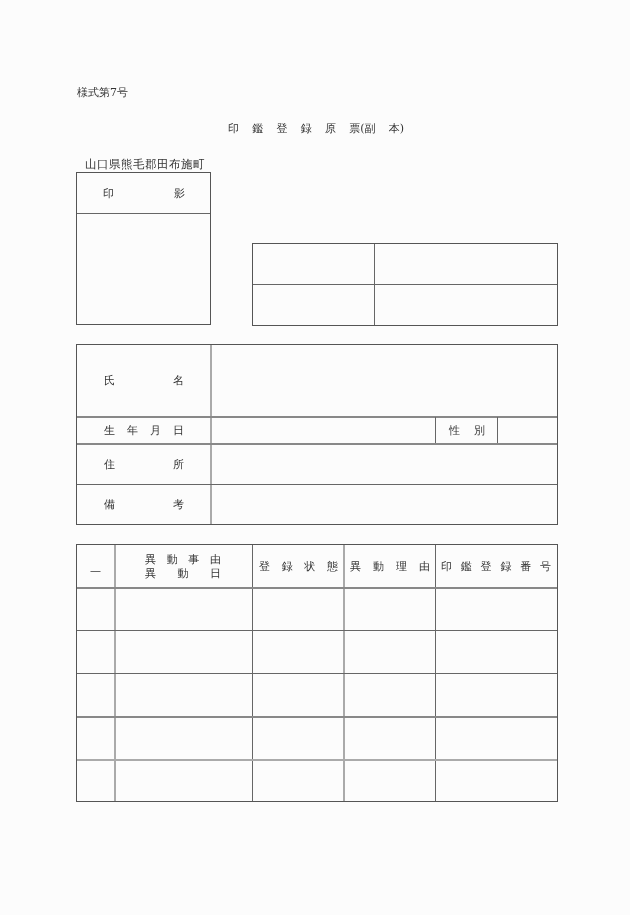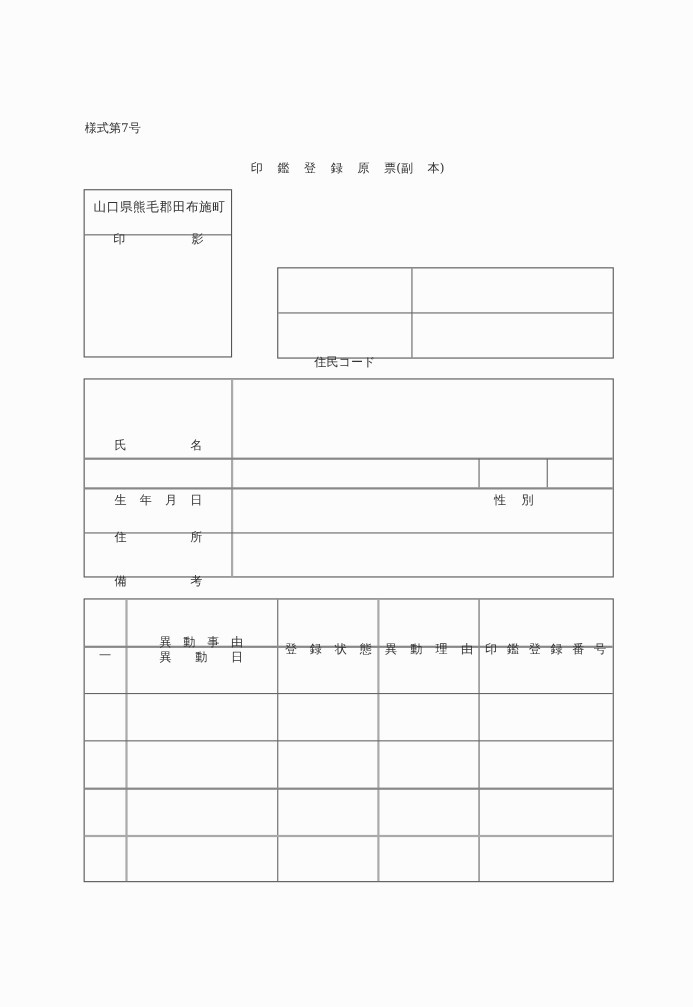--- a/index.html
+++ b/index.html
@@ -1,21 +1,21 @@
 <!DOCTYPE html>
 <html><head>
 <meta charset="utf-8">
 <style>
   html, body { margin:0; padding:0; }
   body {
     width:630px; height:915px; background:#fcfcfc; position:relative; overflow:hidden;
     font-family: "DejaVu Serif", "Liberation Serif", serif; color:#333;
   }
   .abs { position:absolute; }
-  .txt { font-size:11px; line-height:1; white-space:nowrap;margin-top:24px; }
+  .txt { font-size:11px; line-height:1; white-space:nowrap; }
   .box { position:absolute; box-sizing:border-box; border:1px solid #555; }
   .hline { position:absolute; height:0; border-top:1px solid #666; }
   .vline { position:absolute; width:0; border-left:1px solid #666; }
   .vline.light { border-left:2px solid #aaa; }
   .cell { position:absolute; display:flex; align-items:center; justify-content:center; box-sizing:border-box; }
   .spread { display:flex; justify-content:space-between; box-sizing:border-box; }
 </style>
 </head>
 <body>
 
@@ -39,21 +39,20 @@
     <span>印</span>
     <span>影</span>
   </div>
   <div class="abs" style="left:0;top:41px;width:133px;height:110px;"></div>
 </div>
 
 <div class="box" style="left:252px;top:243px;width:306px;height:83px;">
   <div class="vline" style="left:121px;top:0;height:81px;"></div>
   <div class="hline" style="left:0;top:40px;width:304px;"></div>
   <div class="cell" style="left:122px;top:0;width:182px;height:40px;"></div>
-  <div class="cell txt" style="left:0;top:41px;width:121px;height:40px;">住民コード</div>
   <div class="cell" style="left:122px;top:41px;width:182px;height:40px;"></div>
 </div>
 
 <div class="box" style="left:76px;top:344px;width:482px;height:181px;">
   <div class="vline light" style="left:133px;top:0;height:179px;"></div>
   <div class="hline" style="left:0;top:71px;width:480px;border-top:2px solid #888;"></div>
   <div class="hline" style="left:0;top:98px;width:480px;border-top:2px solid #888;"></div>
   <div class="hline" style="left:0;top:139px;width:480px;"></div>
   <div class="vline" style="left:358px;top:72px;height:26px;"></div>
   <div class="vline" style="left:420px;top:72px;height:26px;"></div>

